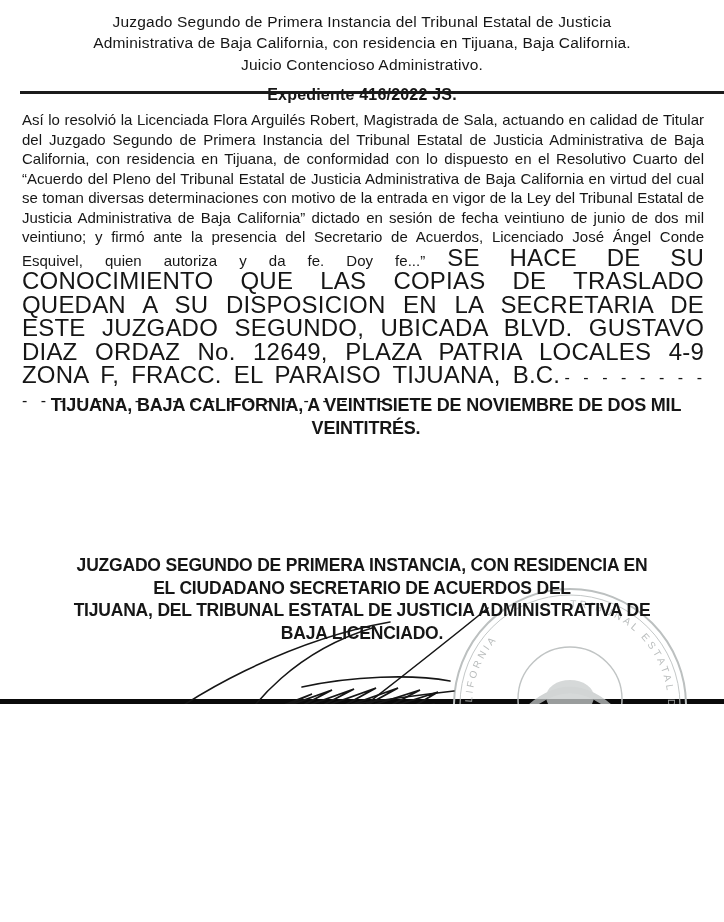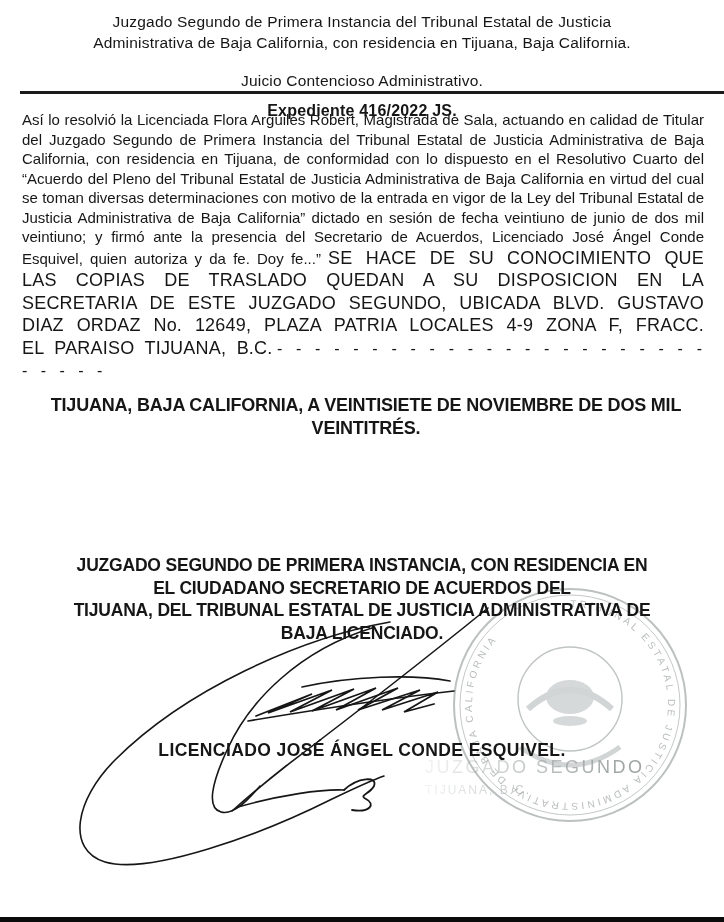--- a/index.html
+++ b/index.html
@@ -1,30 +1,30 @@
 <!DOCTYPE html>
 <html><head>
 <meta charset="utf-8">
 <style>
   html,body{margin:0;padding:0;background:#fff;}
   .page{
-    position:relative;width:724px;height:922px;background:#ffffff;
+    position:relative;width:724px;height:704px;background:#ffffff;
     font-family:"Liberation Sans",sans-serif;color:#161616;overflow:hidden;
   }
   
   .header{position:absolute;top:11px;left:0;right:0;text-align:center;
     font-size:15.5px;line-height:21px;letter-spacing:.2px;}
   .court-title{max-width:600px;margin:0 auto;}
-  .case-type{margin-top:17px;}
+  .case-type{margin-top:1px;}
   .case-number{font-weight:bold;font-size:16px;margin-top:9px;}
   .rule{position:absolute;top:91px;left:20px;right:0;height:3px;background:#1b1b1b;}
   
   .body-par{position:absolute;top:95px;left:22px;width:682px;
     font-size:15px;line-height:19.5px;text-align:justify;text-justify:inter-word;}
-  .notice{font-size:18px;line-height:22.6px;word-spacing:5px;letter-spacing:.2px;}
+  .notice{font-size:24px;line-height:22.6px;word-spacing:5px;letter-spacing:.2px;}
   .dashes{font-size:16px;letter-spacing:2px;}
   
   .dateline{position:absolute;top:394px;left:8px;right:0;text-align:center;
     font-weight:bold;font-size:18px;line-height:22.5px;}
   .dateline-inner{max-width:676px;margin:0 auto;letter-spacing:-.2px;}
   .secretary{position:absolute;top:554px;left:0;right:0;text-align:center;
     font-weight:bold;font-size:17.5px;line-height:22.5px;letter-spacing:-.2px;z-index:3;}
   .signatory{position:absolute;top:740px;left:0;right:0;text-align:center;
     font-weight:bold;font-size:17.5px;letter-spacing:.4px;z-index:3;}
   

